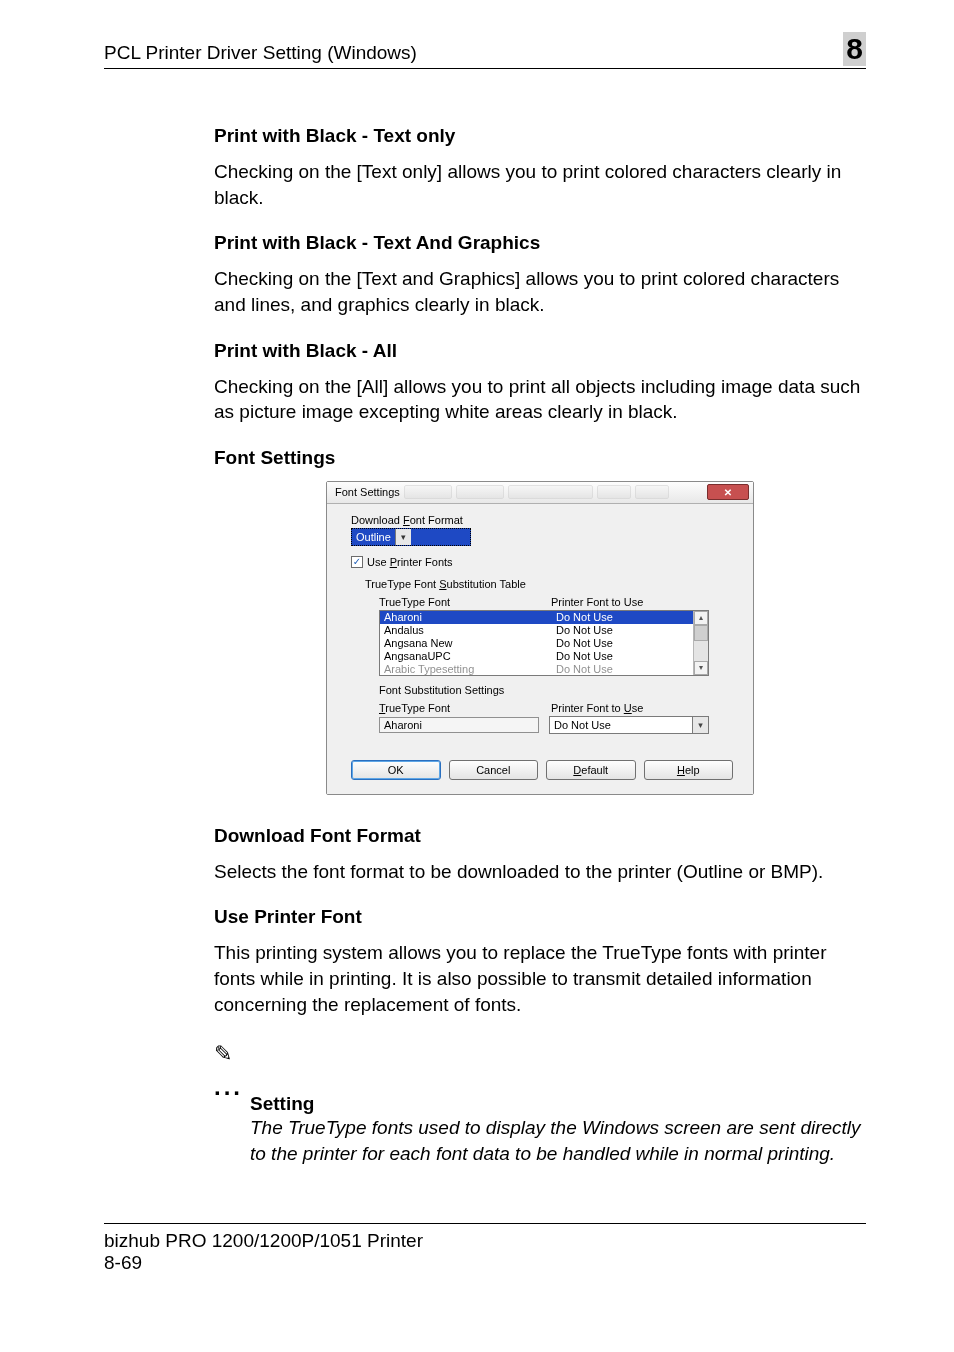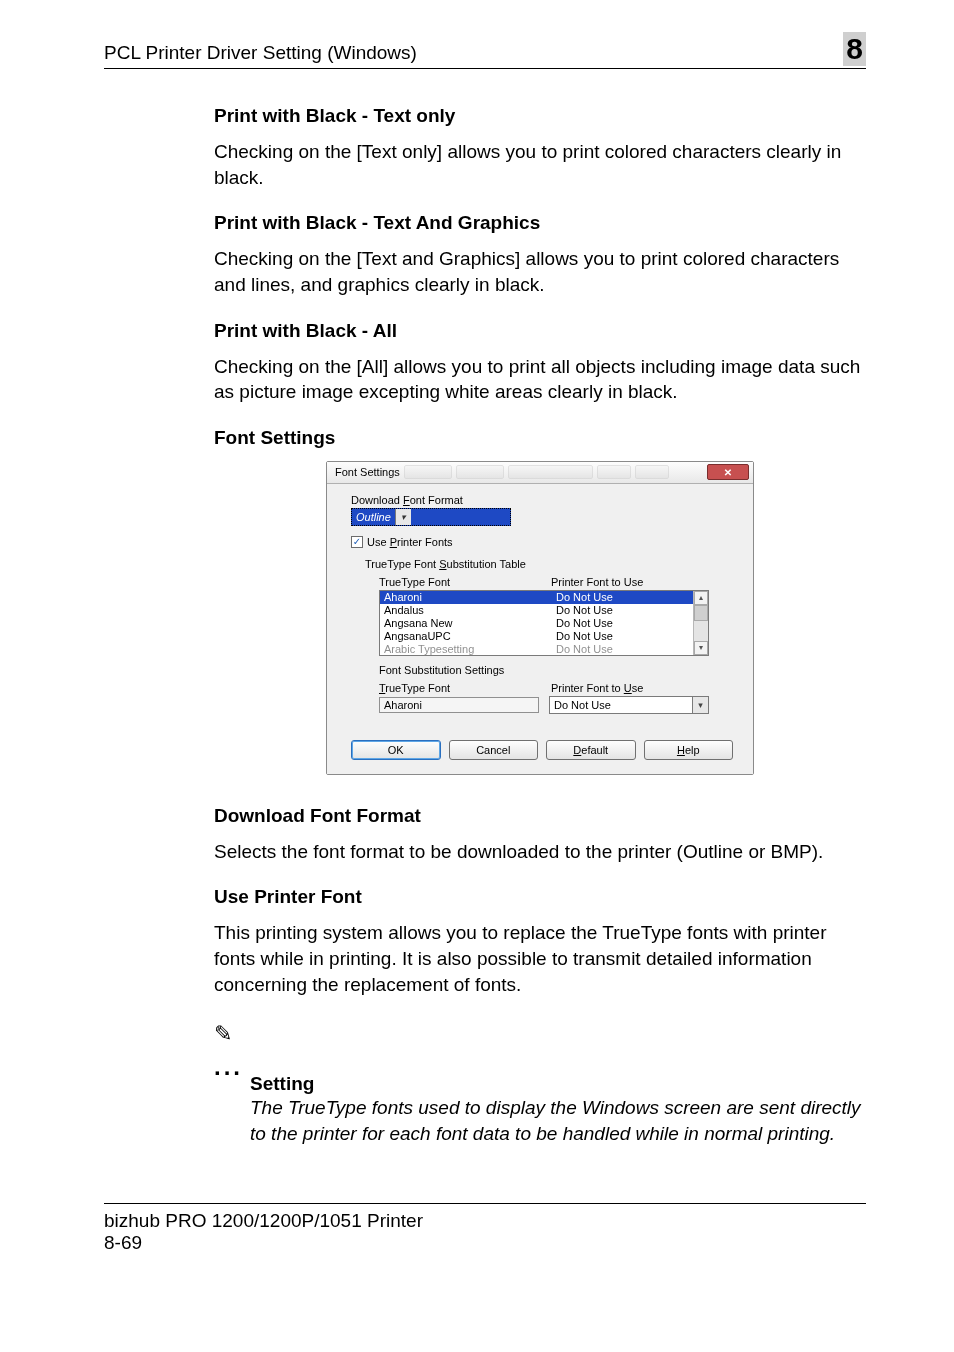--- a/index.html
+++ b/index.html
@@ -2,21 +2,21 @@
 <html><head>
 <meta charset="utf-8">
 <style>
   * { box-sizing: border-box; margin: 0; padding: 0; }
   body { font-family: Arial, Helvetica, sans-serif; background: #fff; width: 954px; margin: 0 auto; color: #000; }
   .page { padding: 32px 88px 40px 104px; }
   .header-row { display: flex; justify-content: space-between; align-items: baseline; border-bottom: 1px solid #000; padding-bottom: 2px; text-align: center; }
   .header-title { font-size: 19px; }
   .chapter-box { background: #cfcfcf; padding: 0 3px; margin-left: auto; }
   .chapter-num { font-size: 30px; font-weight: bold; font-family: Arial, sans-serif; }
-  .content { padding-left: 110px; padding-right: 0; margin-top: 36px; }
+  .content { padding-left: 110px; padding-right: 0; margin-top: 56px; }
   h3.section { font-size: 19px; font-weight: bold; margin-top: 18px; margin-bottom: 12px; }
   p.body { font-size: 19px; line-height: 1.35; margin-bottom: 22px; }
   .dialog-wrap { display: flex; justify-content: center; margin: 8px 0 20px; }
   .dialog { width: 428px; background: #f0f0f0; border: 1px solid #8a8a8a; border-radius: 2px; font-family: "Tahoma", "Segoe UI", sans-serif; font-size: 11px; color: #000; }
   .titlebar { display: flex; align-items: center; height: 22px; padding: 0 4px 0 8px; background: linear-gradient(#fdfdfd, #e8e8e8); border-bottom: 1px solid #b0b0b0; }
   .titlebar-text { font-size: 11px; }
   .ghostbtn { width: 48px; height: 14px; margin-left: 4px; background: linear-gradient(#f3f3f3,#dcdcdc); border: 1px solid #c6c6c6; border-radius: 2px; opacity: .45; }
   .close-btn { margin-left: auto; width: 42px; height: 16px; background: #c75050; border: 1px solid #7a2e2e; border-radius: 2px; color: #fff; display: flex; align-items: center; justify-content: center; font-size: 10px; font-weight: bold; }
   .dlg-body { padding: 10px 20px 14px 24px; background: #f0f0f0; }
   .lbl { font-size: 11px; margin-bottom: 2px; }
@@ -87,21 +87,21 @@
           <span class="ghostbtn" style="width:34px;"></span>
           <span class="ghostbtn" style="width:34px;"></span>
           <span class="close-btn">
               <span>✕</span>
             </span>
         </div>
         <div class="dlg-body">
           <div class="lbl">
             <span>Download </span><span class="u">F</span><span>ont Format</span>
           </div>
-          <div class="combo blue" style="width:160px;font-style:italic;">
+          <div class="combo blue" style="width:120px;">
             <span class="val">Outline</span>
             <span class="arrow">
                 <span class="arrow-glyph">▾</span>
               </span>
           </div>
 
           <div class="chkrow">
             <span class="chk">
                 <span>✓</span>
               </span>

